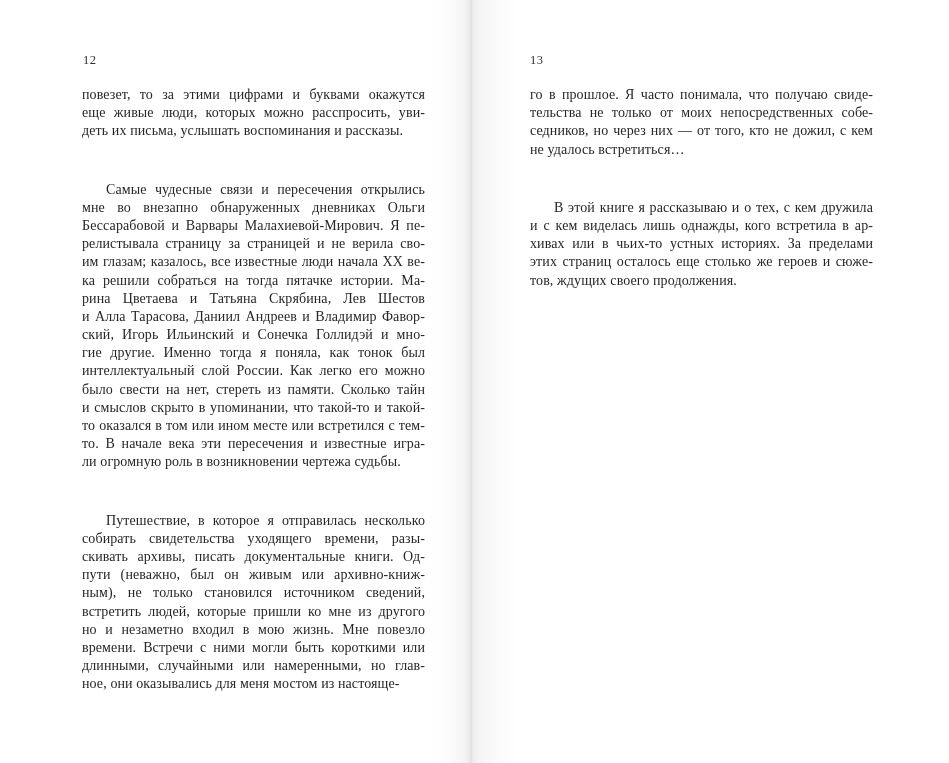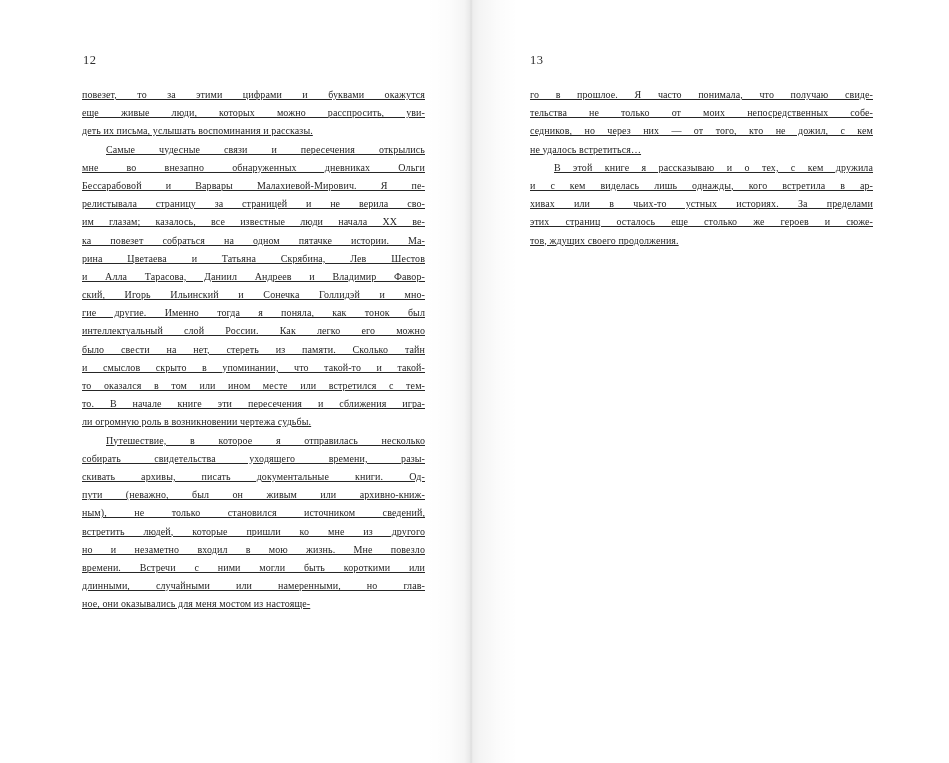--- a/index.html
+++ b/index.html
@@ -50,41 +50,41 @@
     letter-spacing: 0.5px;
     color: #2e2e2e;
   }
   .page-left .folio  { left: 83px; }
   .page-right .folio { left: 56px; width: 343px; text-align: left; }
 
   .textblock {
     position: absolute;
     top: 86px;
     width: 343px;
-    font-size: 10px;
+    font-size: 14px;
     line-height: 18.2px;
     letter-spacing: 0.1px;
-    text-decoration: underline;
   }
   .page-left .textblock  { left: 82px; }
   .page-right .textblock { left: 56px; }
 
   .para { margin: 0; padding: 0; }
   .line {
     height: 18.2px;
     text-align: justify;
     text-align-last: justify;
     white-space: normal;
     overflow: visible;
   }
   .line.last {
     text-align-last: auto;
   }
   .para.indent .line:first-child {
     text-indent: 24px;
+    margin-top: 40px;
   }
 </style>
 </head>
 <body>
 
 <div class="spread">
 
   <div class="page page-left">
     <div class="folio">12</div>
     <div class="textblock" id="text-left">
@@ -92,30 +92,30 @@
           <div class="line">повезет, то за этими цифрами и буквами окажутся</div>
           <div class="line">еще живые люди, которых можно расспросить, уви-</div>
           <div class="line last">деть их письма, услышать воспоминания и рассказы.</div>
         </div>
         <div class="para indent">
           <div class="line">Самые чудесные связи и пересечения открылись</div>
           <div class="line">мне во внезапно обнаруженных дневниках Ольги</div>
           <div class="line">Бессарабовой и Варвары Малахиевой-Мирович. Я пе-</div>
           <div class="line">релистывала страницу за страницей и не верила сво-</div>
           <div class="line">им глазам; казалось, все известные люди начала XX ве-</div>
-          <div class="line">ка повезет собраться на одном пятачке истории. Ма-</div>
+          <div class="line">ка решили собраться на тогда пятачке истории. Ма-</div>
           <div class="line">рина Цветаева и Татьяна Скрябина, Лев Шестов</div>
           <div class="line">и Алла Тарасова, Даниил Андреев и Владимир Фавор-</div>
           <div class="line">ский, Игорь Ильинский и Сонечка Голлидэй и мно-</div>
           <div class="line">гие другие. Именно тогда я поняла, как тонок был</div>
           <div class="line">интеллектуальный слой России. Как легко его можно</div>
           <div class="line">было свести на нет, стереть из памяти. Сколько тайн</div>
           <div class="line">и смыслов скрыто в упоминании, что такой-то и такой-</div>
           <div class="line">то оказался в том или ином месте или встретился с тем-</div>
-          <div class="line">то. В начале книге эти пересечения и сближения игра-</div>
+          <div class="line">то. В начале века эти пересечения и известные игра-</div>
           <div class="line last">ли огромную роль в возникновении чертежа судьбы.</div>
         </div>
         <div class="para indent">
           <div class="line">Путешествие, в которое я отправилась несколько</div>
           <div class="line">собирать свидетельства уходящего времени, разы-</div>
           <div class="line">скивать архивы, писать документальные книги. Од-</div>
           <div class="line">пути (неважно, был он живым или архивно-книж-</div>
           <div class="line">ным), не только становился источником сведений,</div>
           <div class="line">встретить людей, которые пришли ко мне из другого</div>
           <div class="line">но и незаметно входил в мою жизнь. Мне повезло</div>

